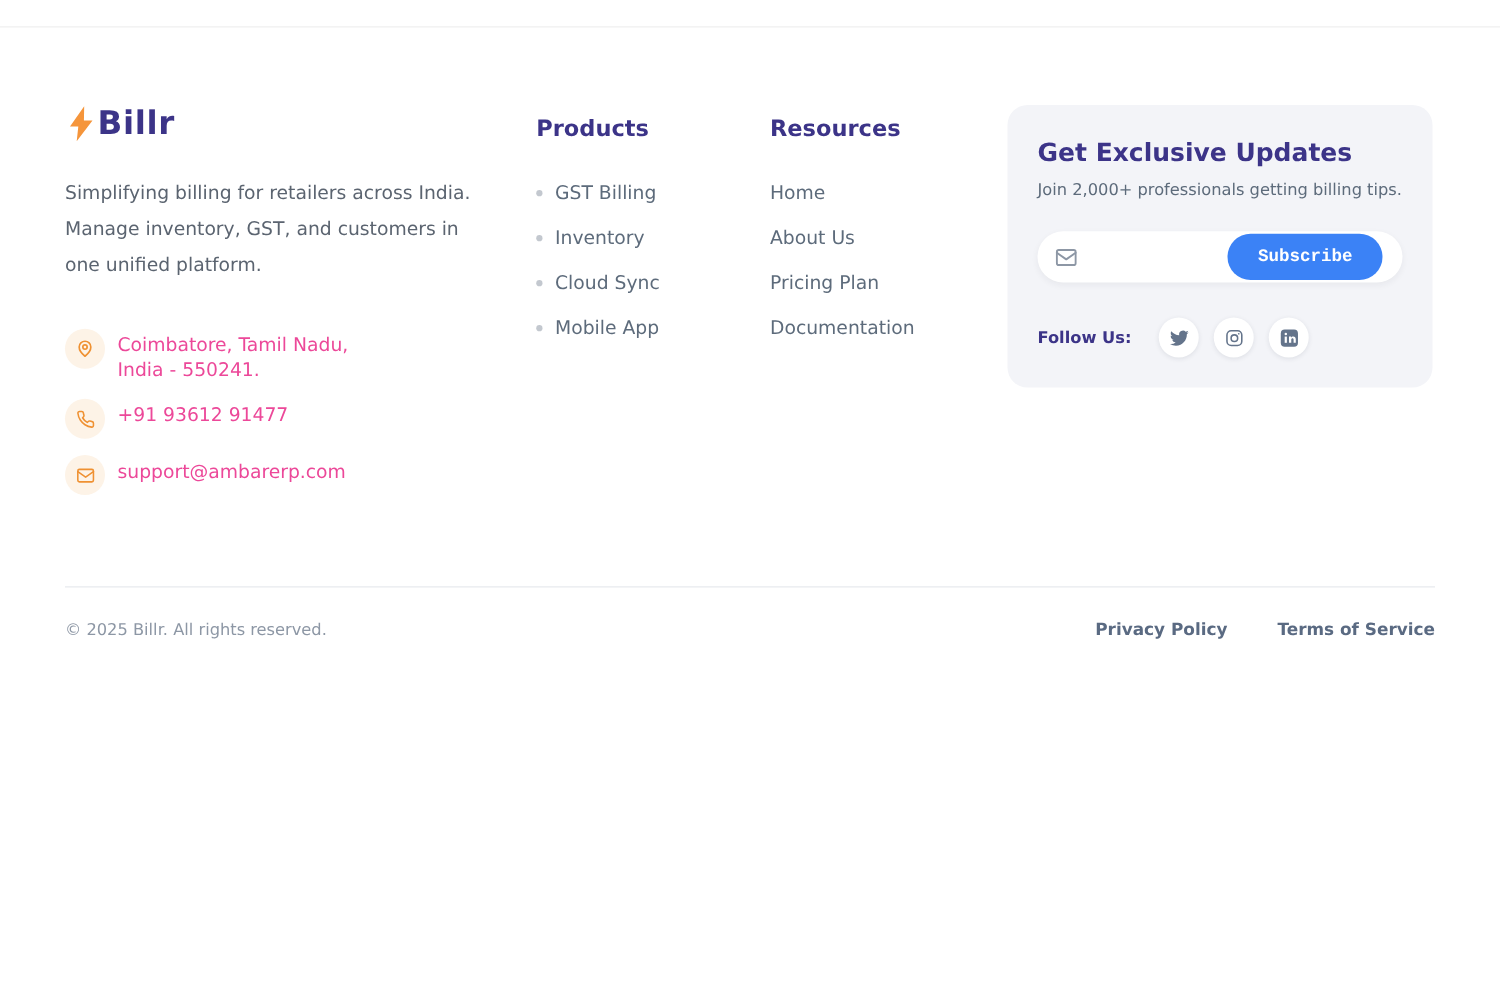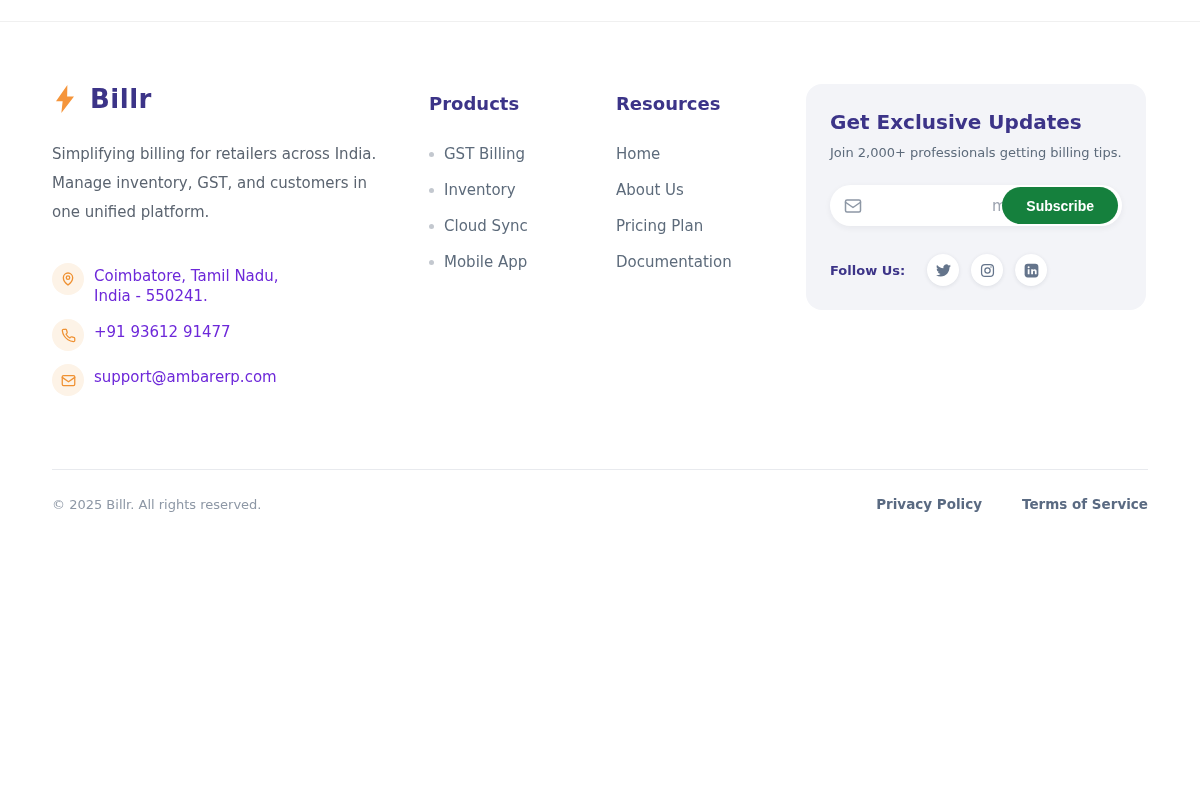--- a/index.html
+++ b/index.html
@@ -17,21 +17,21 @@
     width: 1200px;
     padding: 0 52px;
   }
   .cols {
     display: flex;
     padding-top: 62px;
     align-items: flex-start;
   }
   
   .brand-col { width: 352px; margin-right: 25px; }
-  .logo-row { display: flex; align-items: center; gap: 12px; }
+  .logo-row { display: flex; align-items: center; gap: 0; }
   .logo-bolt { width: 26px; height: 30px; display: inline-flex; }
   .brand-name {
     font-size: 26px;
     font-weight: bold;
     color: #3c3488;
     letter-spacing: 0.5px;
   }
   .tagline {
     margin-top: 26px;
     font-size: 15px;
@@ -49,21 +49,21 @@
     width: 32px; height: 32px;
     border-radius: 50%;
     background: #fdf3e7;
     display: flex; align-items: center; justify-content: center;
     flex: 0 0 32px;
     margin-right: 10px;
   }
   .contact-text {
     font-size: 15px;
     line-height: 20px;
-    color: #6d28d9;
+    color: #ec4899;
     padding-top: 3px;
   }
   
   .links-col h3 {
     font-size: 18px;
     font-weight: bold;
     color: #3c3488;
     margin-top: 9px;
     margin-bottom: 30px;
   }
@@ -124,28 +124,28 @@
     background: transparent;
     font-family: inherit;
     font-size: 15px;
     color: #4c5867;
     margin-left: 8px;
     width: 130px;
   }
   .email-input::placeholder { color: #9ca3af; }
   .subscribe-btn {
     position: absolute;
-    right: 4px; top: 2px;
+    right: 16px; top: 2px;
     height: 37px;
     padding: 0 24px;
     border: none;
     border-radius: 19px;
-    background: #15803d;
+    background: #3b82f6;
     color: #ffffff;
-    font-family: Liberation Sans, sans-serif;
+    font-family: Liberation Mono, monospace;
     font-size: 14px;
     font-weight: bold;
     cursor: pointer;
   }
   .follow-row {
     margin-top: 28px;
     display: flex;
     align-items: center;
   }
   .follow-label {

